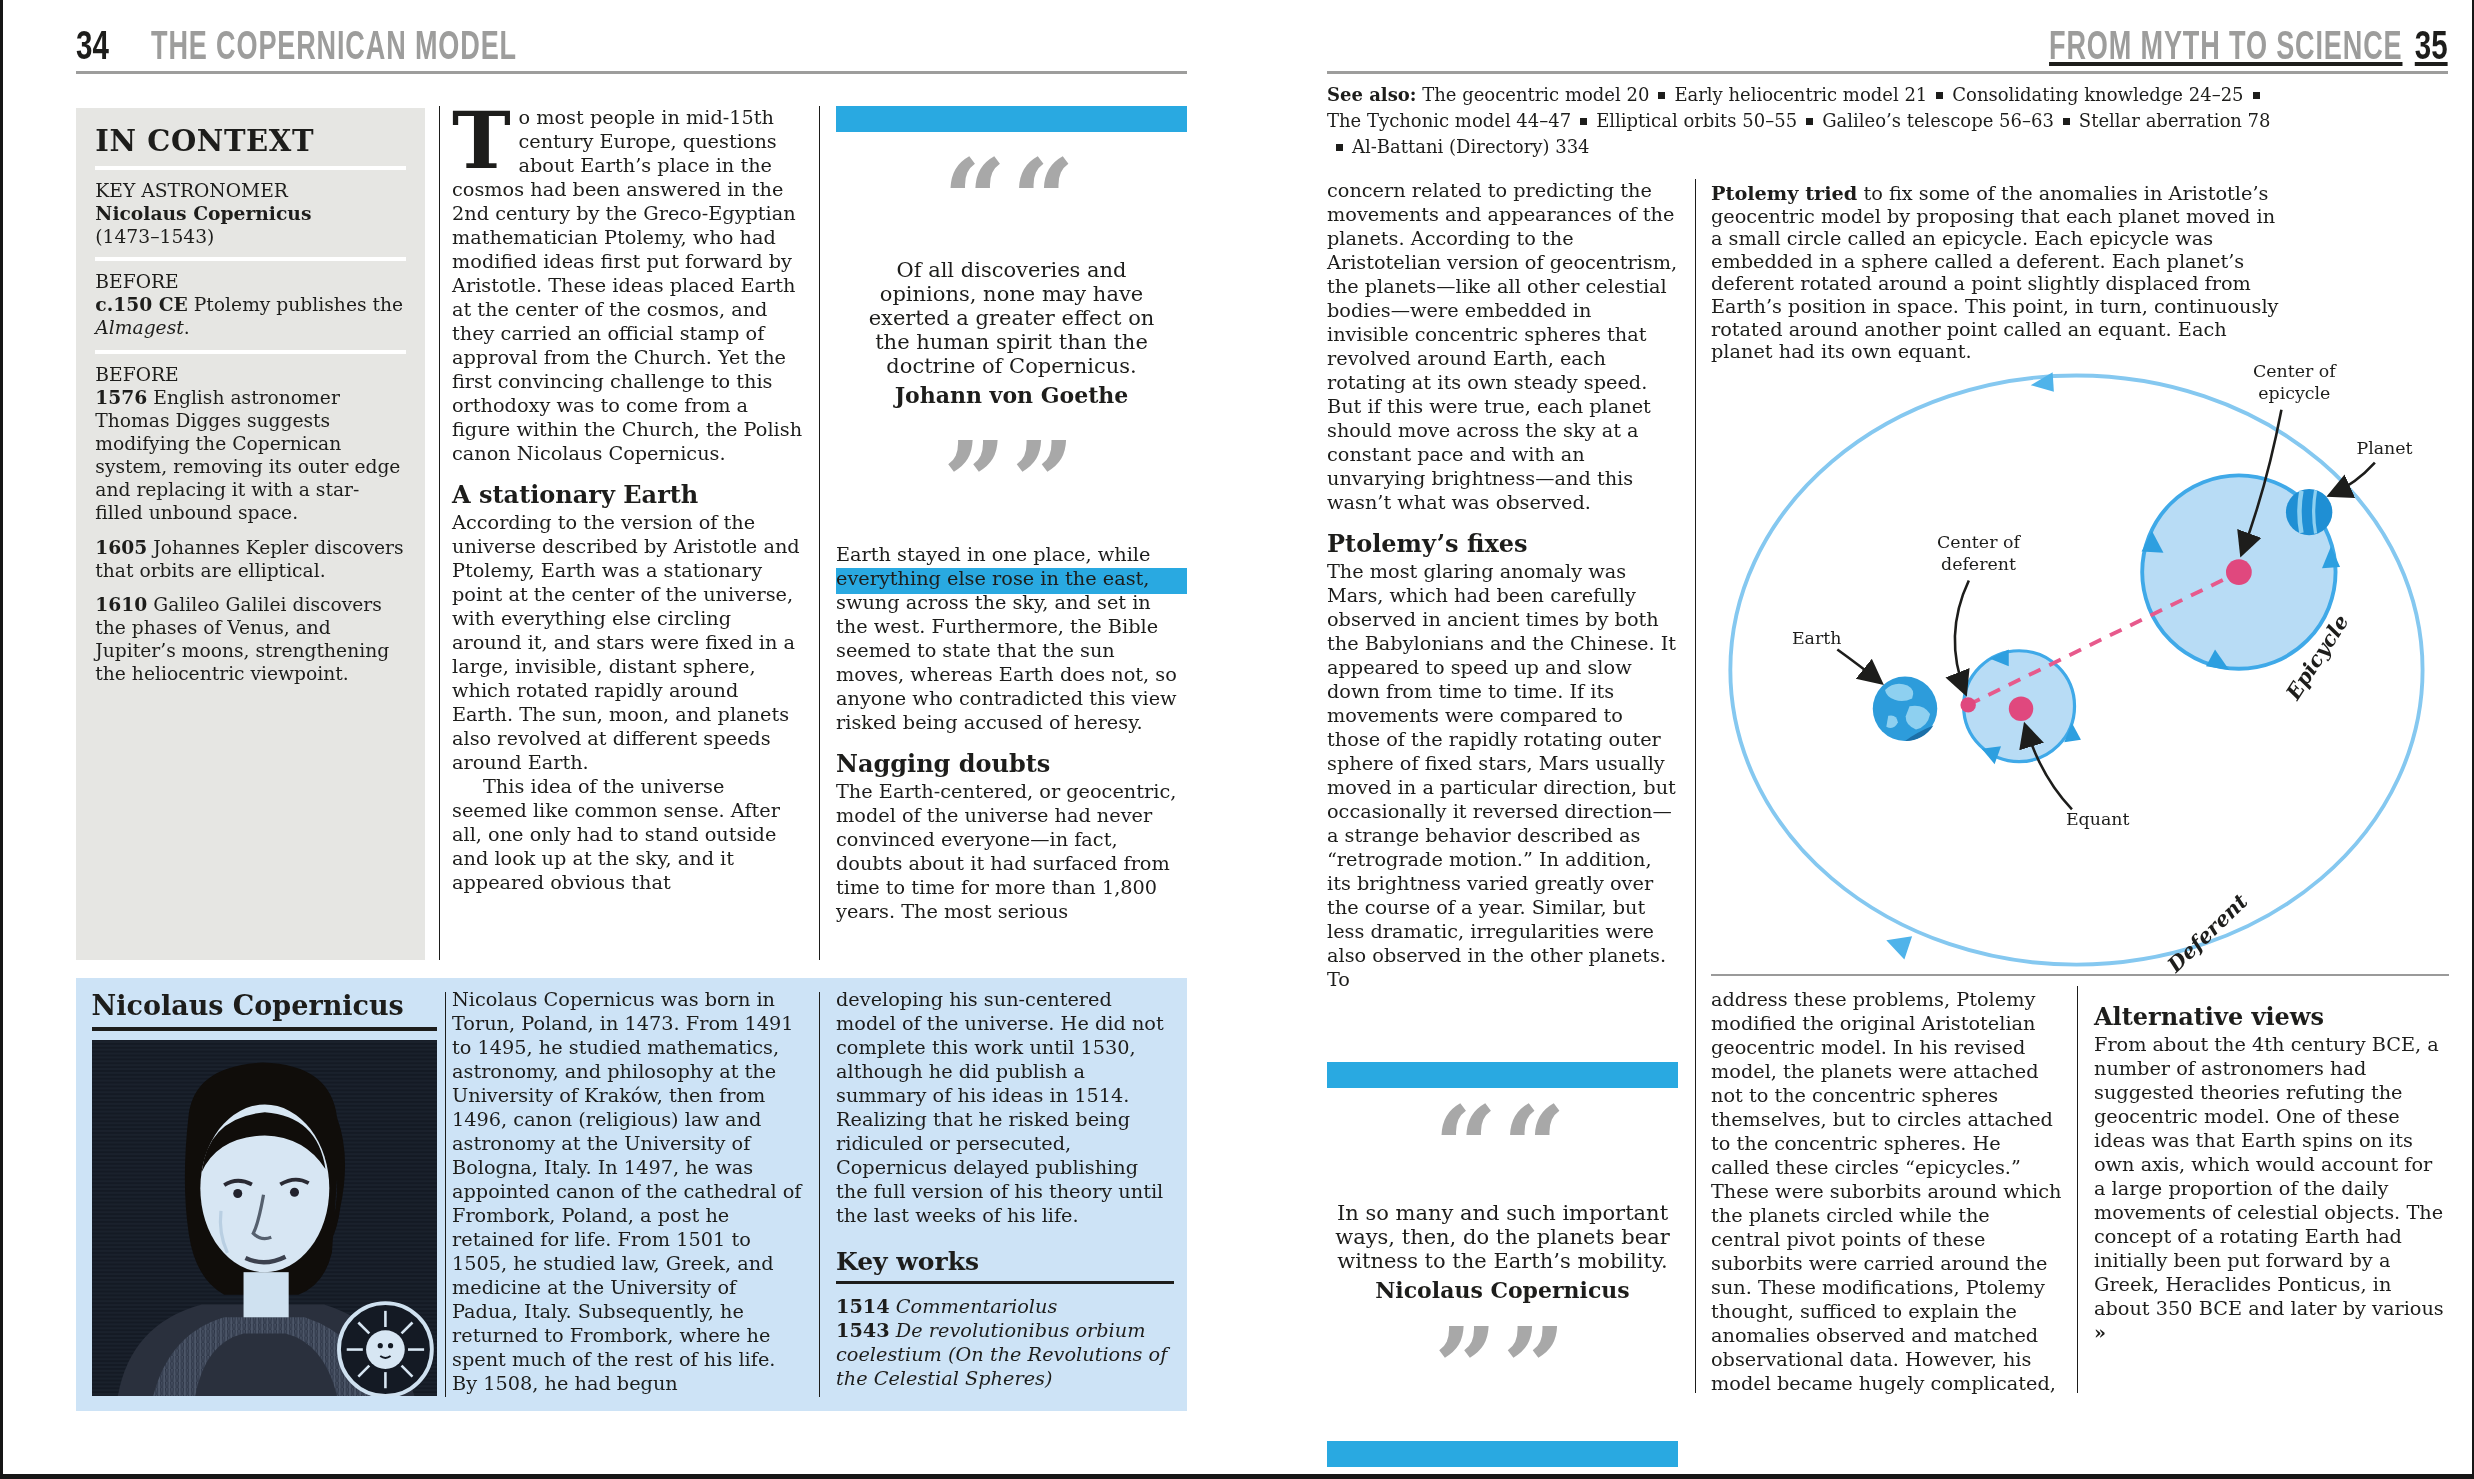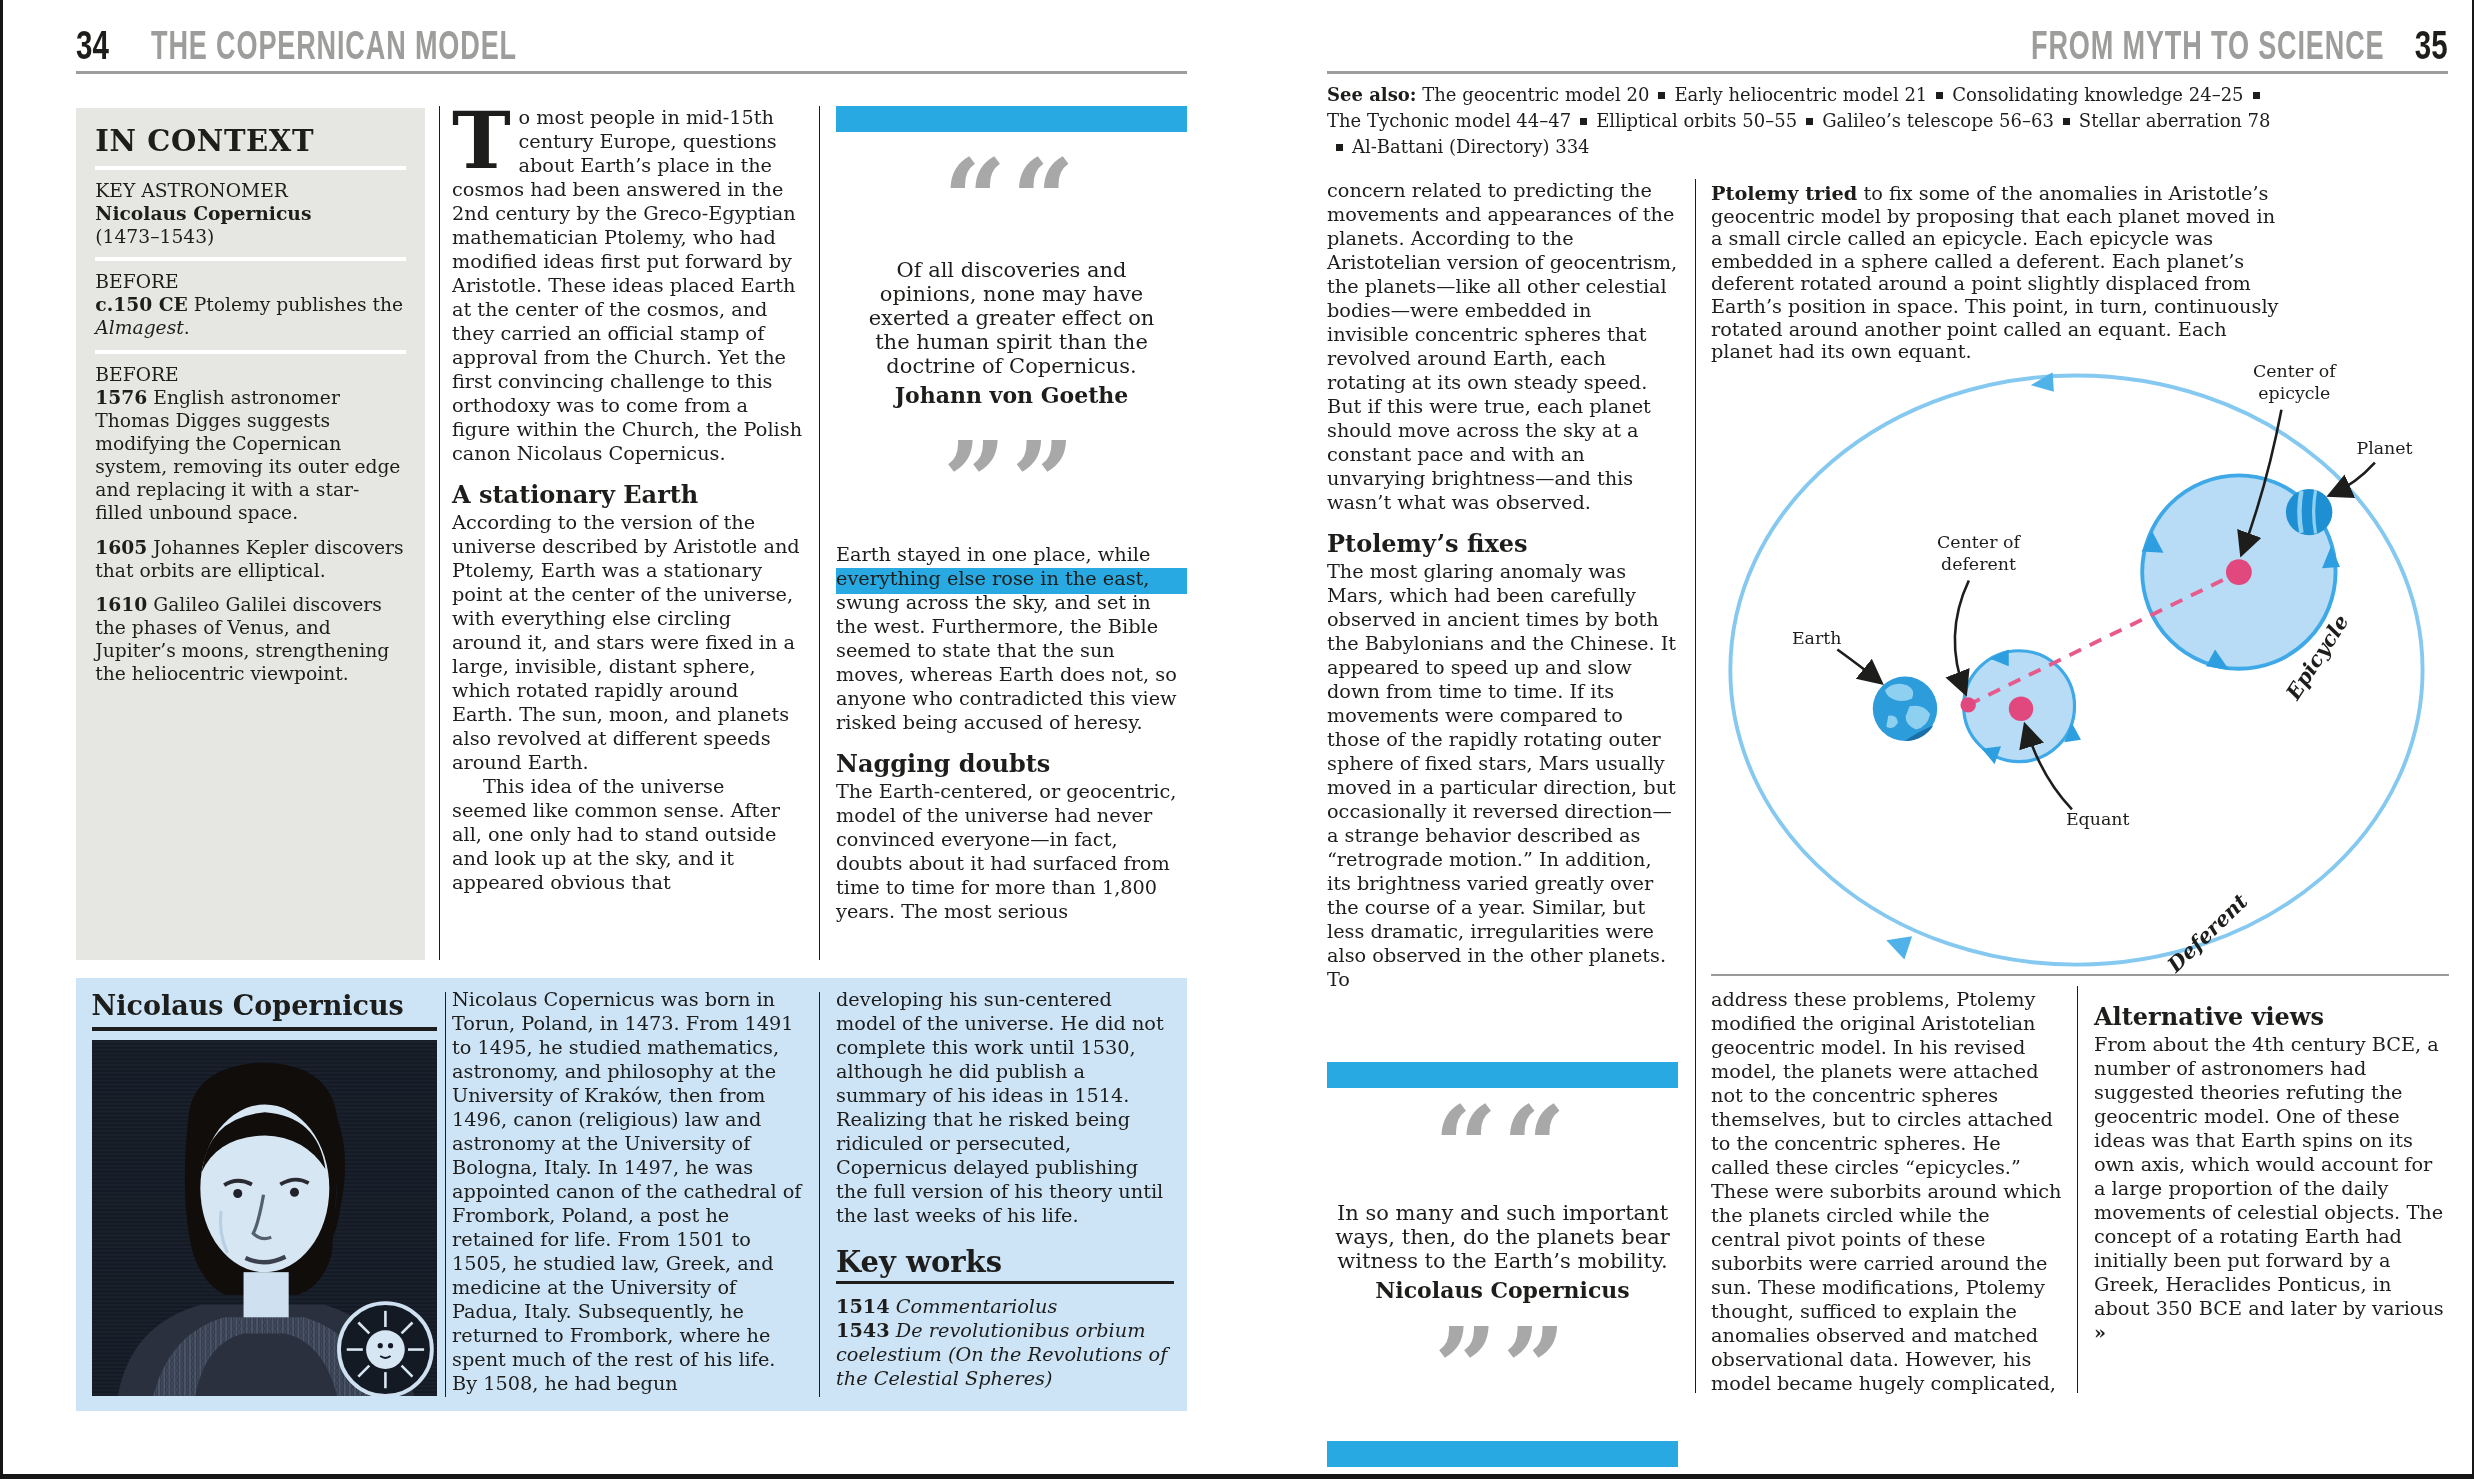--- a/index.html
+++ b/index.html
@@ -5,21 +5,21 @@
   html,body{margin:0;padding:0;background:#2a2a2a;}
   #sheet{position:relative;width:2475px;height:1480px;background:#ffffff;box-sizing:border-box;
          border-left:3.9px solid #161616;border-right:3.9px solid #161616;border-bottom:6.4px solid #161616;
          font-family:"DejaVu Serif",serif;color:#1d1d1b;overflow:hidden;}
   .abs{position:absolute;}
   
   .hdr-num{font-family:"Liberation Sans",sans-serif;font-weight:700;font-size:41px;color:#1d1d1b;
            transform:scaleX(.72);transform-origin:left center;white-space:nowrap;display:inline-block;}
   .hdr-title{font-family:"Liberation Sans",sans-serif;font-weight:700;font-size:41px;color:#9d9d9c;
            transform:scaleX(.66);transform-origin:left center;white-space:nowrap;display:inline-block;letter-spacing:1.3px;}
-  .hdr-right{display:flex;align-items:baseline;justify-content:flex-end;gap:18px;}
+  .hdr-right{display:flex;align-items:baseline;justify-content:flex-end;text-decoration:underline;}
   .hdr-right .hdr-title{transform-origin:right center;}
   .hdr-right .hdr-num{transform-origin:right center;}
   .rule-gray{background:#9d9d9c;height:2.6px;}
   .vdiv{background:#1d1d1b;width:1.3px;}
   
   .col{font-size:19.3px;line-height:24px;}
   .col p{margin:0 0 0 0;}
   .col .sect{margin-top:15.5px;margin-bottom:3.9px;font-size:24px;line-height:26px;font-weight:700;}
   .indent{text-indent:31px;}
   .dropcap{float:left;font-weight:700;font-size:79px;line-height:62px;padding:3.9px 7.7px 0 0;}
@@ -35,21 +35,21 @@
   .qblock{text-align:center;}
   .qbar{height:26px;background:#29a9e1;}
   .qmarks{font-family:"DejaVu Serif",serif;font-weight:700;font-size:110px;line-height:71px;
           color:#a8a8a8;letter-spacing:5.2px;}
   .qtext{font-size:21px;line-height:24px;white-space:pre-line;}
   .qattr{font-size:22px;font-weight:700;margin-top:3.9px;}
   
   #bio{background:#cde3f6;box-sizing:border-box;}
   .bio-title{font-size:27px;font-weight:700;line-height:28px;}
   .bio-rule{height:3.9px;background:#1d1d1b;}
-  .kw-head{font-size:29px;font-weight:700;margin:22px 0 6.4px 0;}
+  .kw-head{font-size:25px;font-weight:700;margin:22px 0 6.4px 0;}
   .kw-rule{height:3.2px;background:#1d1d1b;margin-bottom:11.6px;}
   .kw p{margin:0;}
   
   #seealso{font-size:18px;line-height:26px;}
   #seealso b{font-weight:700;}
   .sq{display:inline-block;width:7px;height:7px;background:#1d1d1b;margin:0 9px 1.9px 9px;}
   
   .dlabel{font-size:27px;fill:#1d1d1b;}
   .dlabel-it{font-size:32px;font-weight:700;font-style:italic;fill:#1d1d1b;}
   .sep-gray{background:#9a9a9a;height:1.9px;}

